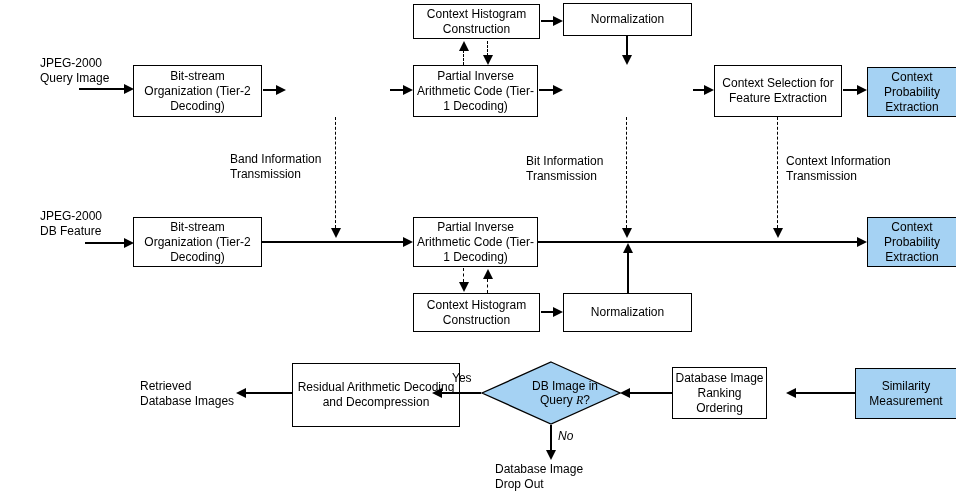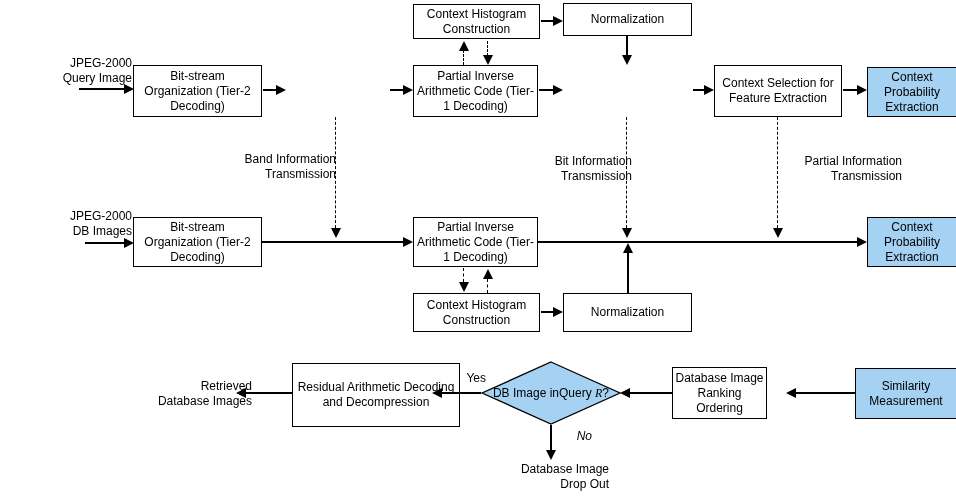--- a/index.html
+++ b/index.html
@@ -1,35 +1,35 @@
 <!DOCTYPE html>
 <html><head>
 <meta charset="utf-8">
 <style>
   html,body{margin:0;padding:0;background:#fff;}
   #stage{position:relative;width:956px;height:497px;background:#ffffff;overflow:hidden;
          font-family:"Liberation Sans","DejaVu Sans",sans-serif;font-size:12px;color:#000;margin-left:40px;}
   .node{position:absolute;background:#fff;border:1px solid #000;box-sizing:border-box;
         display:flex;align-items:center;justify-content:center;text-align:center;
         line-height:15px;padding:1px 2px;}
-  .lbl{position:absolute;text-align:right;line-height:15px;}
+  .lbl{position:absolute;text-align:left;line-height:15px;}
   .shaft-h{position:absolute;height:2px;background:#000;}
   .shaft-v{position:absolute;width:2px;background:#000;}
   .thin-h{position:absolute;height:1.5px;background:#000;}
   .thin-v{position:absolute;width:1.5px;background:#000;}
   .dash-v{position:absolute;width:0;border-left:1px dashed #000;}
   .arr{position:absolute;width:0;height:0;}
   .arr.r{border-top:5px solid transparent;border-bottom:5px solid transparent;border-left:10px solid #000;}
   .arr.l{border-top:5px solid transparent;border-bottom:5px solid transparent;border-right:10px solid #000;}
   .arr.d{border-left:5px solid transparent;border-right:5px solid transparent;border-top:10px solid #000;}
   .arr.u{border-left:5px solid transparent;border-right:5px solid transparent;border-bottom:10px solid #000;}
   .dot{position:absolute;width:9px;height:9px;border-radius:50%;background:#000;}
   .diamond{position:absolute;}
-  .diamond-text{position:absolute;left:0;top:0;width:100%;height:100%;
-        display:flex;align-items:center;justify-content:center;line-height:14px;}
+  .diamond-text{position:absolute;left:14px;top:0;width:100%;height:100%;
+        display:flex;flex-direction:column;align-items:center;justify-content:center;line-height:14px;}
   .rank-r{font-style:italic;font-family:"Liberation Serif","DejaVu Serif",serif;}
 </style>
 </head>
 <body>
 
 <div id="stage">
 
   <div class="node" style="left:373px;top:4px;width:127px;height:35px;">Context Histogram Construction</div>
   <div class="node" style="left:523px;top:3px;width:129px;height:33px;">Normalization</div>
 
@@ -58,32 +58,32 @@
       <span><span>Query </span><span class="rank-r">R</span><span>?</span></span>
     </div>
   </div>
 
   <div class="lbl" style="left:0px;top:56px;width:92px;">
     <div>JPEG-2000</div>
     <div>Query Image</div>
   </div>
   <div class="lbl" style="left:0px;top:209px;width:92px;">
     <div>JPEG-2000</div>
-    <div>DB Images</div>
+    <div>DB Feature</div>
   </div>
   <div class="lbl" style="left:190px;top:152px;width:106px;">
     <div>Band Information</div>
     <div>Transmission</div>
   </div>
   <div class="lbl" style="left:486px;top:154px;width:106px;">
     <div>Bit Information</div>
     <div>Transmission</div>
   </div>
   <div class="lbl" style="left:746px;top:154px;width:116px;">
-    <div>Partial Information</div>
+    <div>Context Information</div>
     <div>Transmission</div>
   </div>
   <div class="lbl" style="left:100px;top:379px;width:112px;">
     <div>Retrieved</div>
     <div>Database Images</div>
   </div>
   <div class="lbl" style="left:412px;top:371px;width:34px;">Yes</div>
   <div class="lbl" style="left:518px;top:429px;width:34px;font-style:italic;">No</div>
   <div class="lbl" style="left:455px;top:462px;width:114px;">
     <div>Database Image</div>

